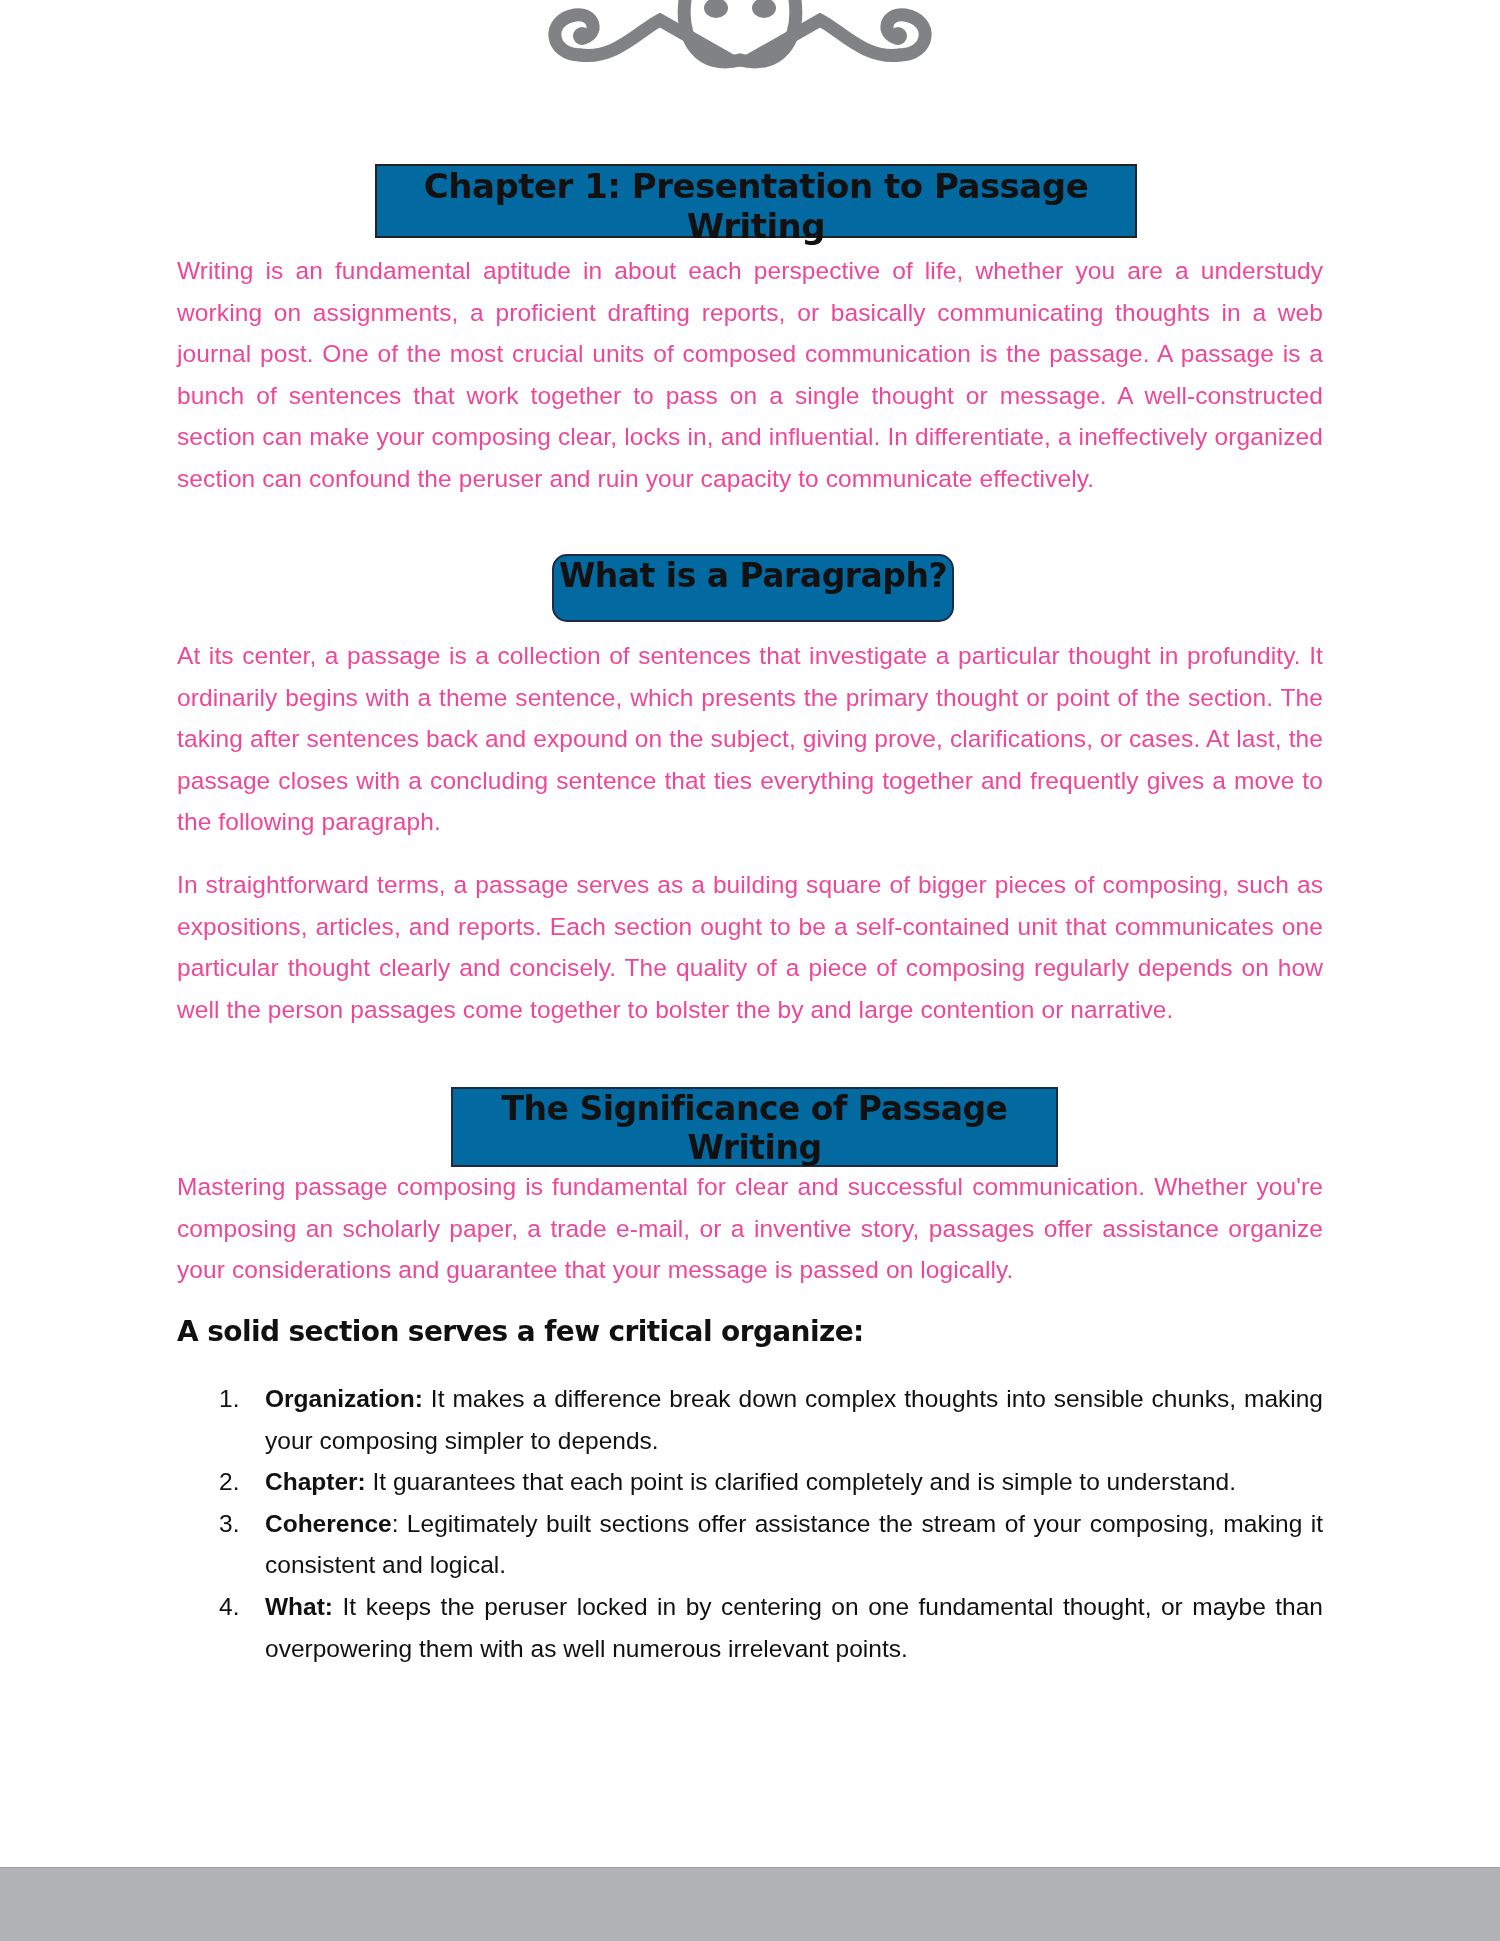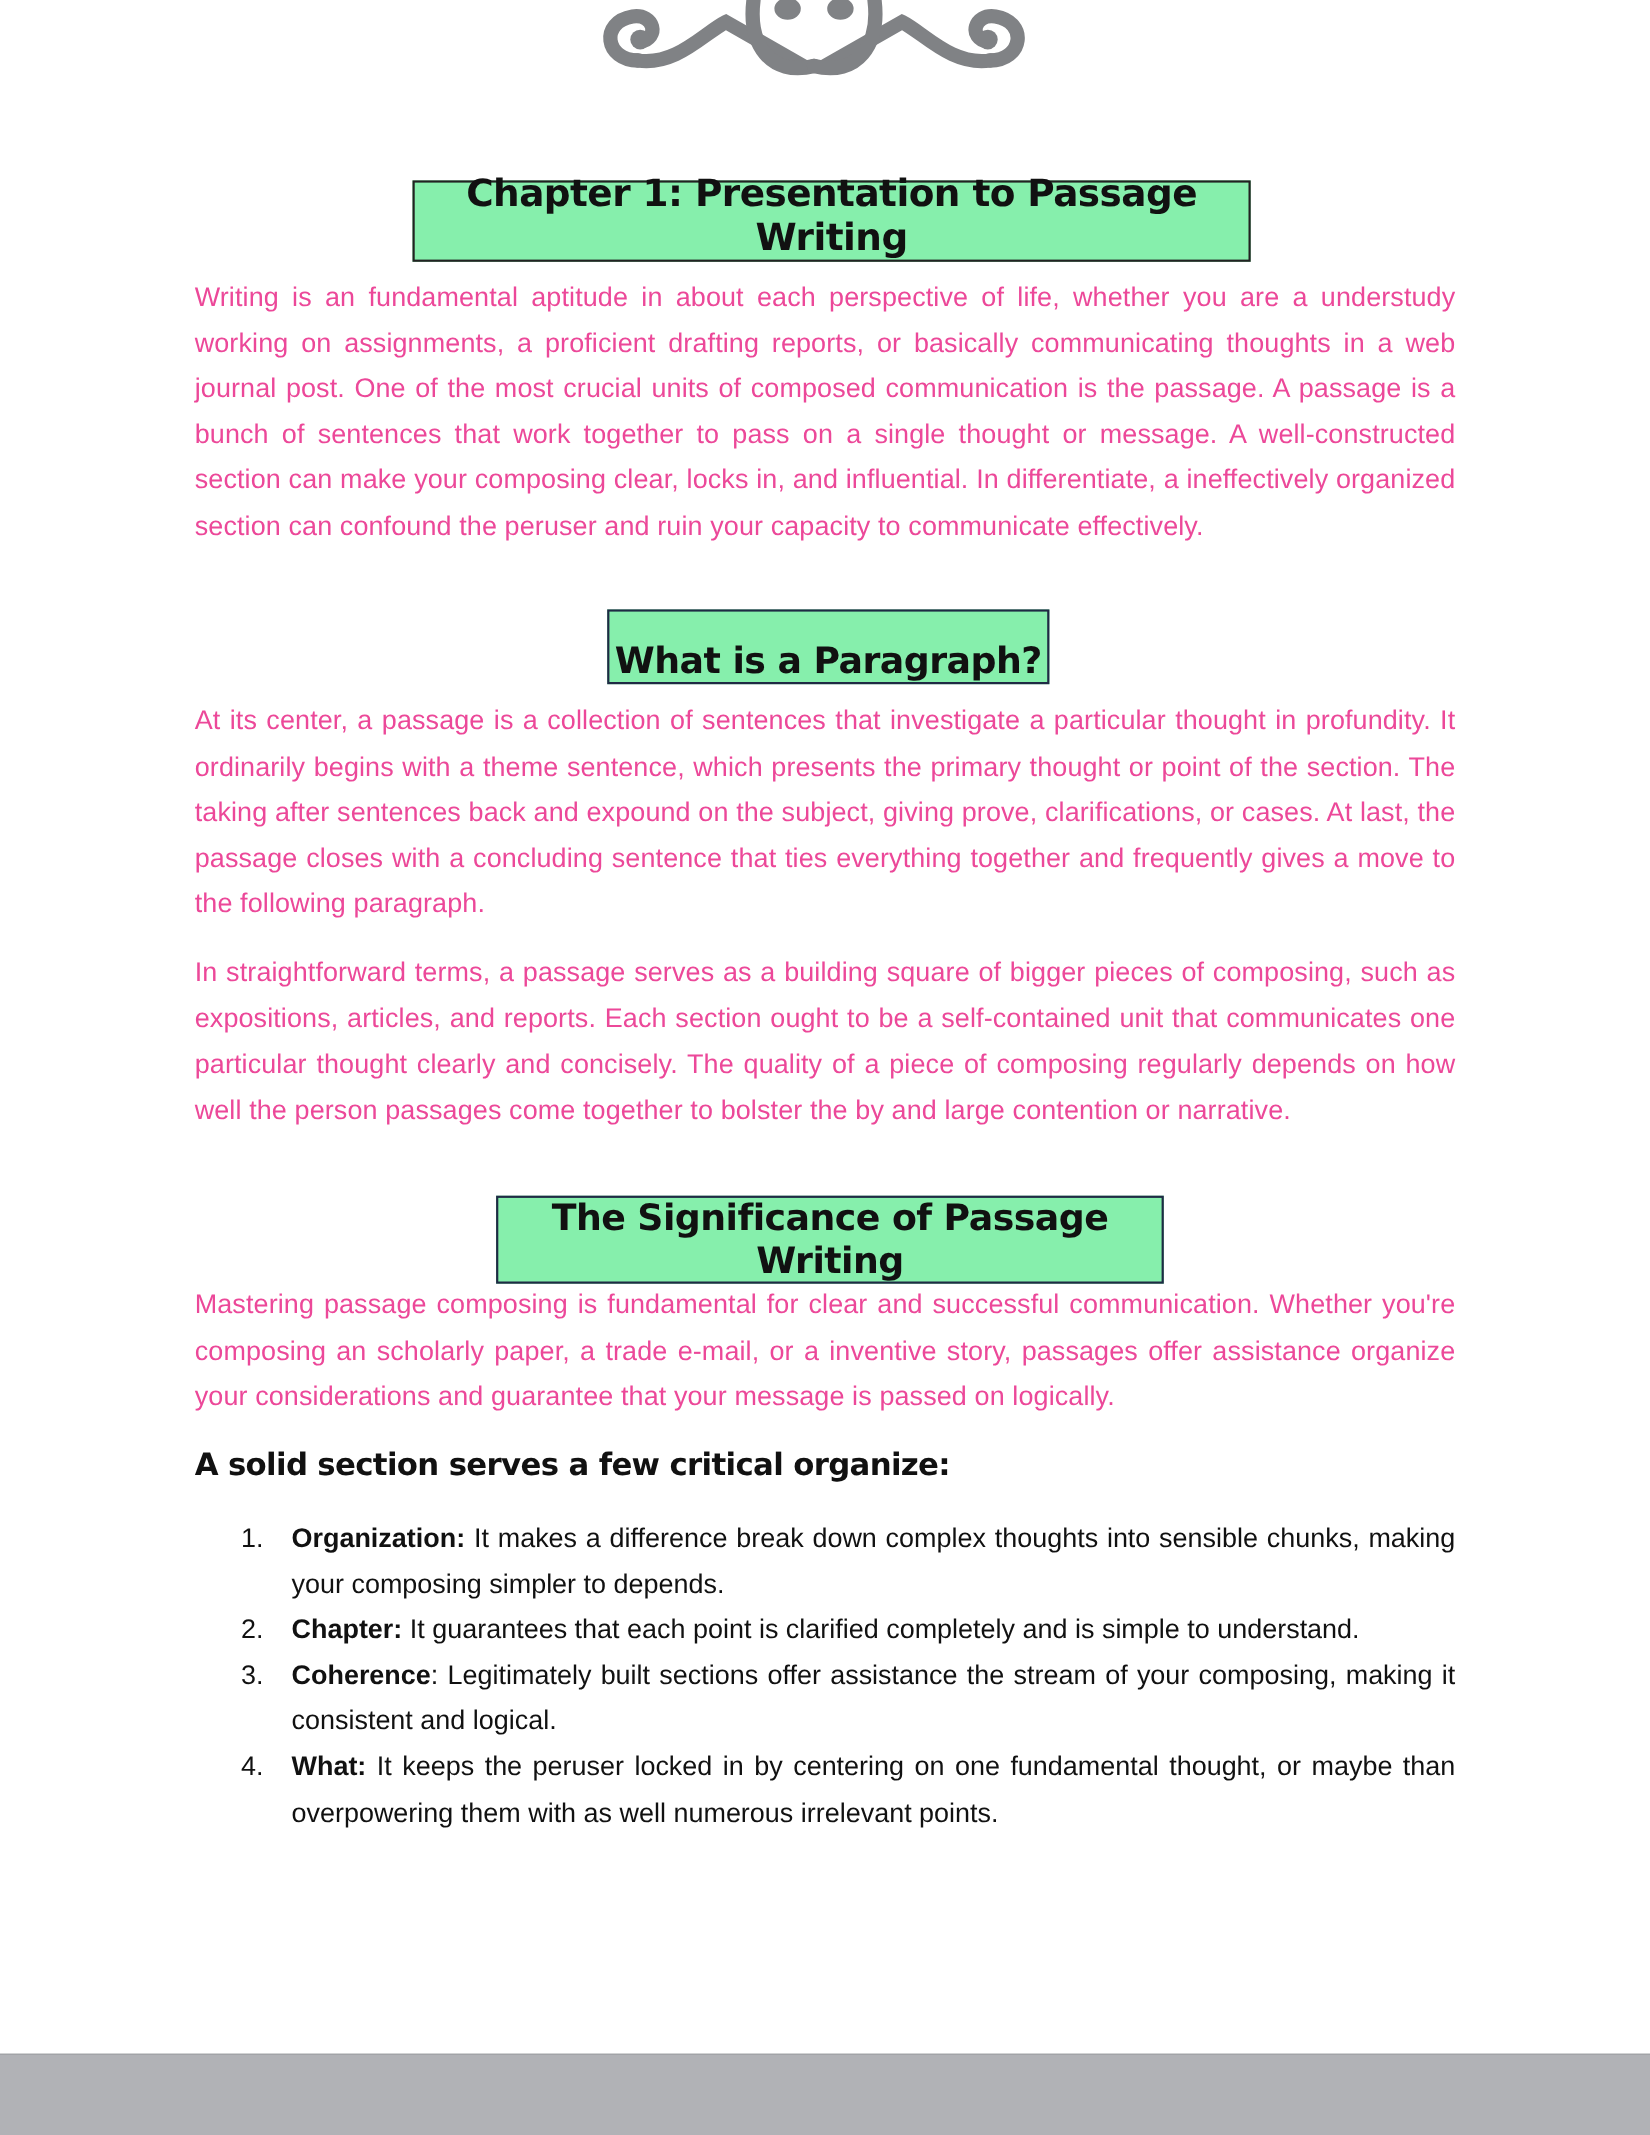--- a/index.html
+++ b/index.html
@@ -3,23 +3,23 @@
 <meta charset="utf-8">
 <style>
   html, body { margin: 0; padding: 0; background: #ffffff; }
   body {
     width: 1500px; height: 1941px; position: relative; overflow: hidden;
     font-family: "Liberation Sans", "DejaVu Sans", sans-serif;
     color: #111;
   }
   .ornament { position: absolute; left: 520px; top: -40px; width: 440px; height: 120px; }
   .boxhead {
-    position: absolute; border: 2px solid #1f2a44; background: #86efac;
+    position: absolute; border: 2px solid #1f2a44; background: #0369a1;
     font-weight: bold; color: #111; text-align: center; box-sizing: border-box;
-    display: flex; align-items: flex-end; justify-content: center;
+    display: flex; align-items: flex-start; justify-content: center;
     font-family: "DejaVu Sans", sans-serif; letter-spacing: -0.5px;
   }
   .boxhead.black { border-color: #222; }
   .para {
     position: absolute; left: 177px; width: 1146px;
     font-size: 24.5px; line-height: 41.6px; text-align: justify;
     font-family: "Liberation Sans", sans-serif; color: #ec4899;
     letter-spacing: 0.1px;
   }
   .subhead {
@@ -60,21 +60,21 @@
     <circle cx="378" cy="76" r="9"></circle>
   </g>
 </svg>
 
 <div class="boxhead black" style="left:375px; top:164px; width:762px; height:74px; font-size:34px;">
   <span>Chapter 1: Presentation to Passage Writing</span>
 </div>
 
 <p class="para" style="top:250px; margin:0;">Writing is an fundamental aptitude in about each perspective of life, whether you are a understudy working on assignments, a proficient drafting reports, or basically communicating thoughts in a web journal post. One of the most crucial units of composed communication is the passage. A passage is a bunch of sentences that work together to pass on a single thought or message. A well-constructed section can make your composing clear, locks in, and influential. In differentiate, a ineffectively organized section can confound the peruser and ruin your capacity to communicate effectively.</p>
 
-<div class="boxhead" style="left:552px; top:554px; width:402px; height:68px; font-size:33px;">
+<div class="boxhead" style="left:552px; top:554px; width:402px; height:68px; font-size:33px;border-radius:15px;">
   <span>What is a Paragraph?</span>
 </div>
 
 <p class="para" style="top:635px; margin:0;">At its center, a passage is a collection of sentences that investigate a particular thought in profundity. It ordinarily begins with a theme sentence, which presents the primary thought or point of the section. The taking after sentences back and expound on the subject, giving prove, clarifications, or cases. At last, the passage closes with a concluding sentence that ties everything together and frequently gives a move to the following paragraph.</p>
 
 <p class="para" style="top:864px; margin:0;">In straightforward terms, a passage serves as a building square of bigger pieces of composing, such as expositions, articles, and reports. Each section ought to be a self-contained unit that communicates one particular thought clearly and concisely. The quality of a piece of composing regularly depends on how well the person passages come together to bolster the by and large contention or narrative.</p>
 
 <div class="boxhead" style="left:451px; top:1087px; width:607px; height:80px; font-size:33px;">
   <span>The Significance of Passage Writing</span>
 </div>

